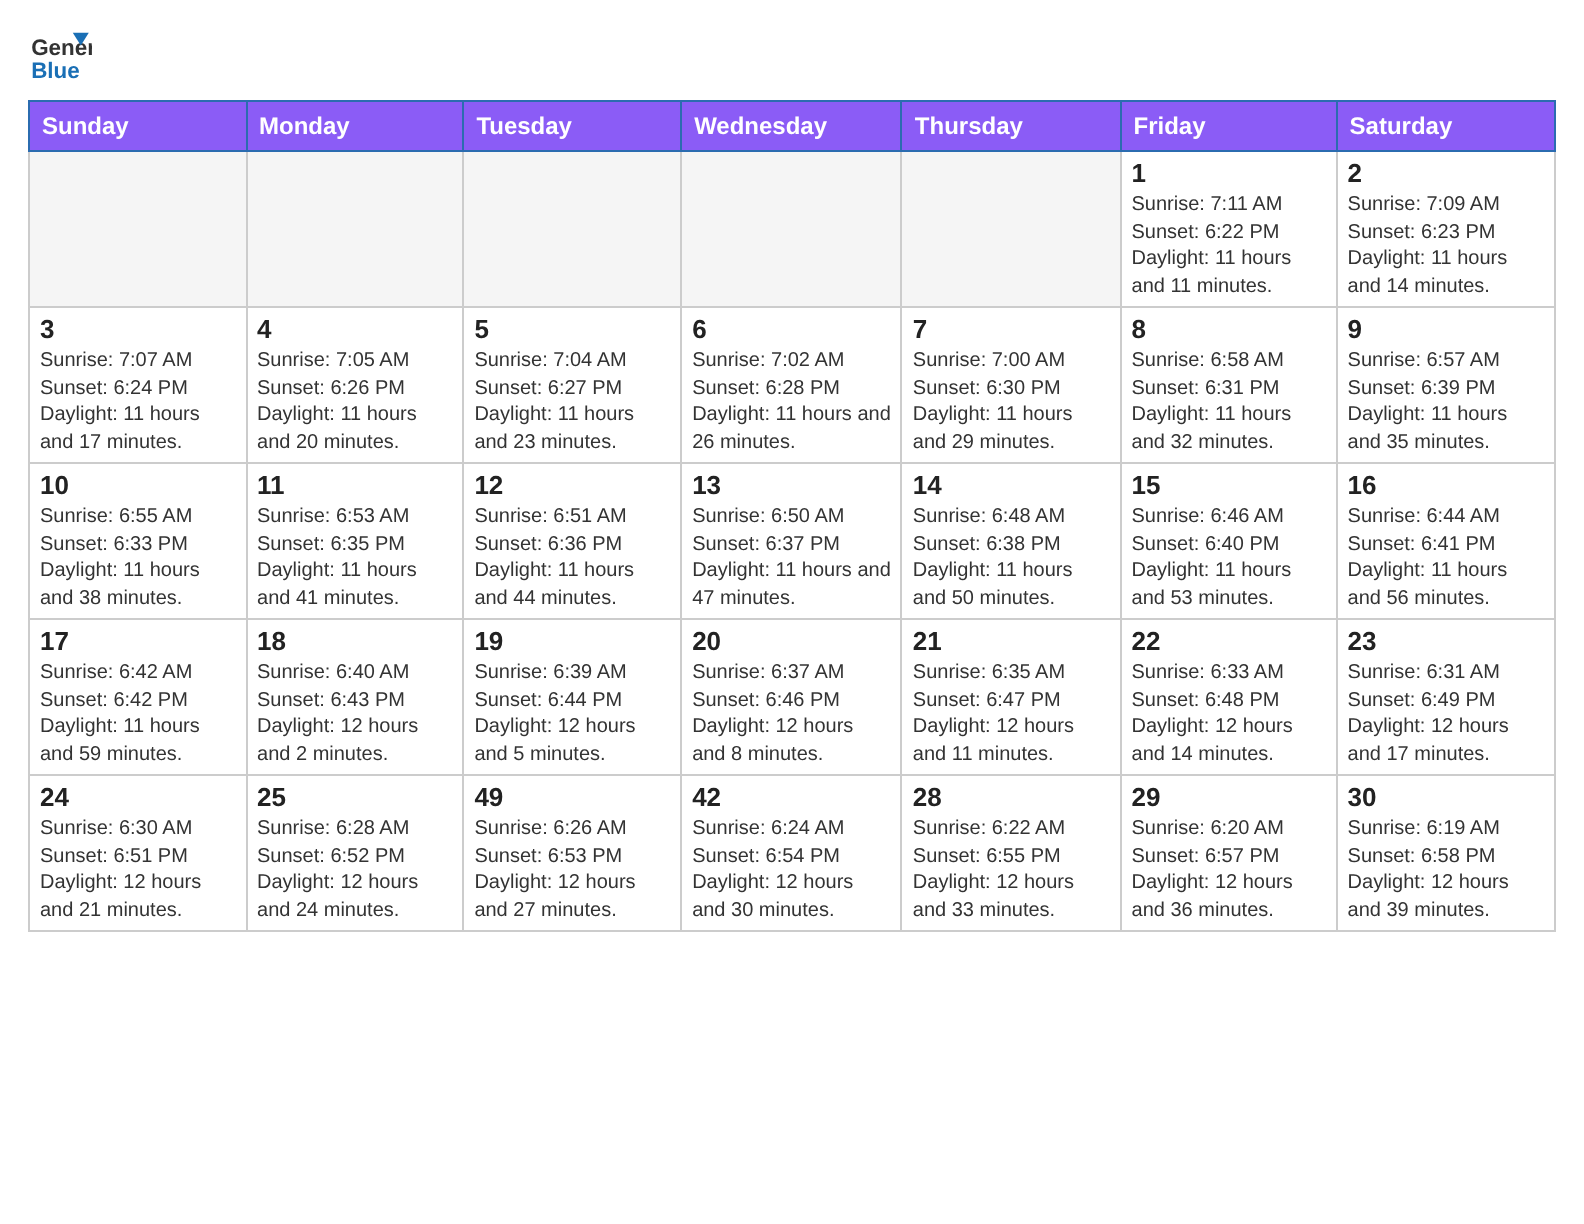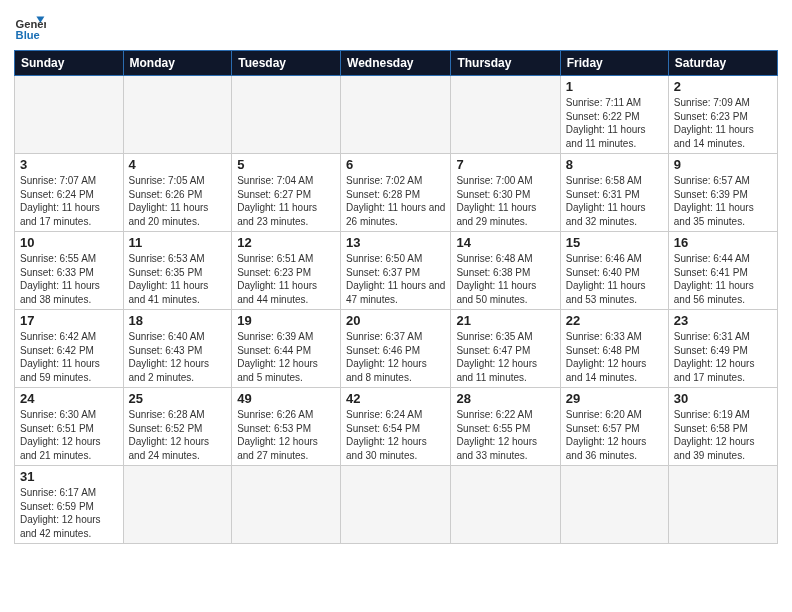--- a/index.html
+++ b/index.html
@@ -42,21 +42,21 @@
     .location {
       font-size: 14px;
       color: #555;
     }
     .calendar-table {
       width: 100%;
       border-collapse: collapse;
       font-size: 11px;
     }
     .calendar-table th {
-      background: #0f172a;
+      background: #8b5cf6;
       color: #fff;
       text-align: left;
       padding: 5px 6px;
       font-size: 12px;
       font-weight: bold;
       border: 1px solid #2b6cb0;
     }
     .calendar-table td {
       border: 1px solid #ccc;
       vertical-align: top;
@@ -187,21 +187,21 @@
           </td>
           <td>
             <span class="day-number">11</span>
             <div class="day-info">Sunrise: 6:53 AM
 Sunset: 6:35 PM
 Daylight: 11 hours and 41 minutes.</div>
           </td>
           <td>
             <span class="day-number">12</span>
             <div class="day-info">Sunrise: 6:51 AM
-Sunset: 6:23 PM
+Sunset: 6:36 PM
 Daylight: 11 hours and 44 minutes.</div>
           </td>
           <td>
             <span class="day-number">13</span>
             <div class="day-info">Sunrise: 6:50 AM
 Sunset: 6:37 PM
 Daylight: 11 hours and 47 minutes.</div>
           </td>
           <td>
             <span class="day-number">14</span>
@@ -302,30 +302,16 @@
             <div class="day-info">Sunrise: 6:20 AM
 Sunset: 6:57 PM
 Daylight: 12 hours and 36 minutes.</div>
           </td>
           <td>
             <span class="day-number">30</span>
             <div class="day-info">Sunrise: 6:19 AM
 Sunset: 6:58 PM
 Daylight: 12 hours and 39 minutes.</div>
           </td>
-        </tr>
-        <tr class="last-row">
-          <td>
-            <span class="day-number">31</span>
-            <div class="day-info">Sunrise: 6:17 AM
-Sunset: 6:59 PM
-Daylight: 12 hours and 42 minutes.</div>
-          </td>
-          <td class="empty"></td>
-          <td class="empty"></td>
-          <td class="empty"></td>
-          <td class="empty"></td>
-          <td class="empty"></td>
-          <td class="empty"></td>
         </tr>
       </tbody>
   </table>
 </div>
 
 </body></html>

